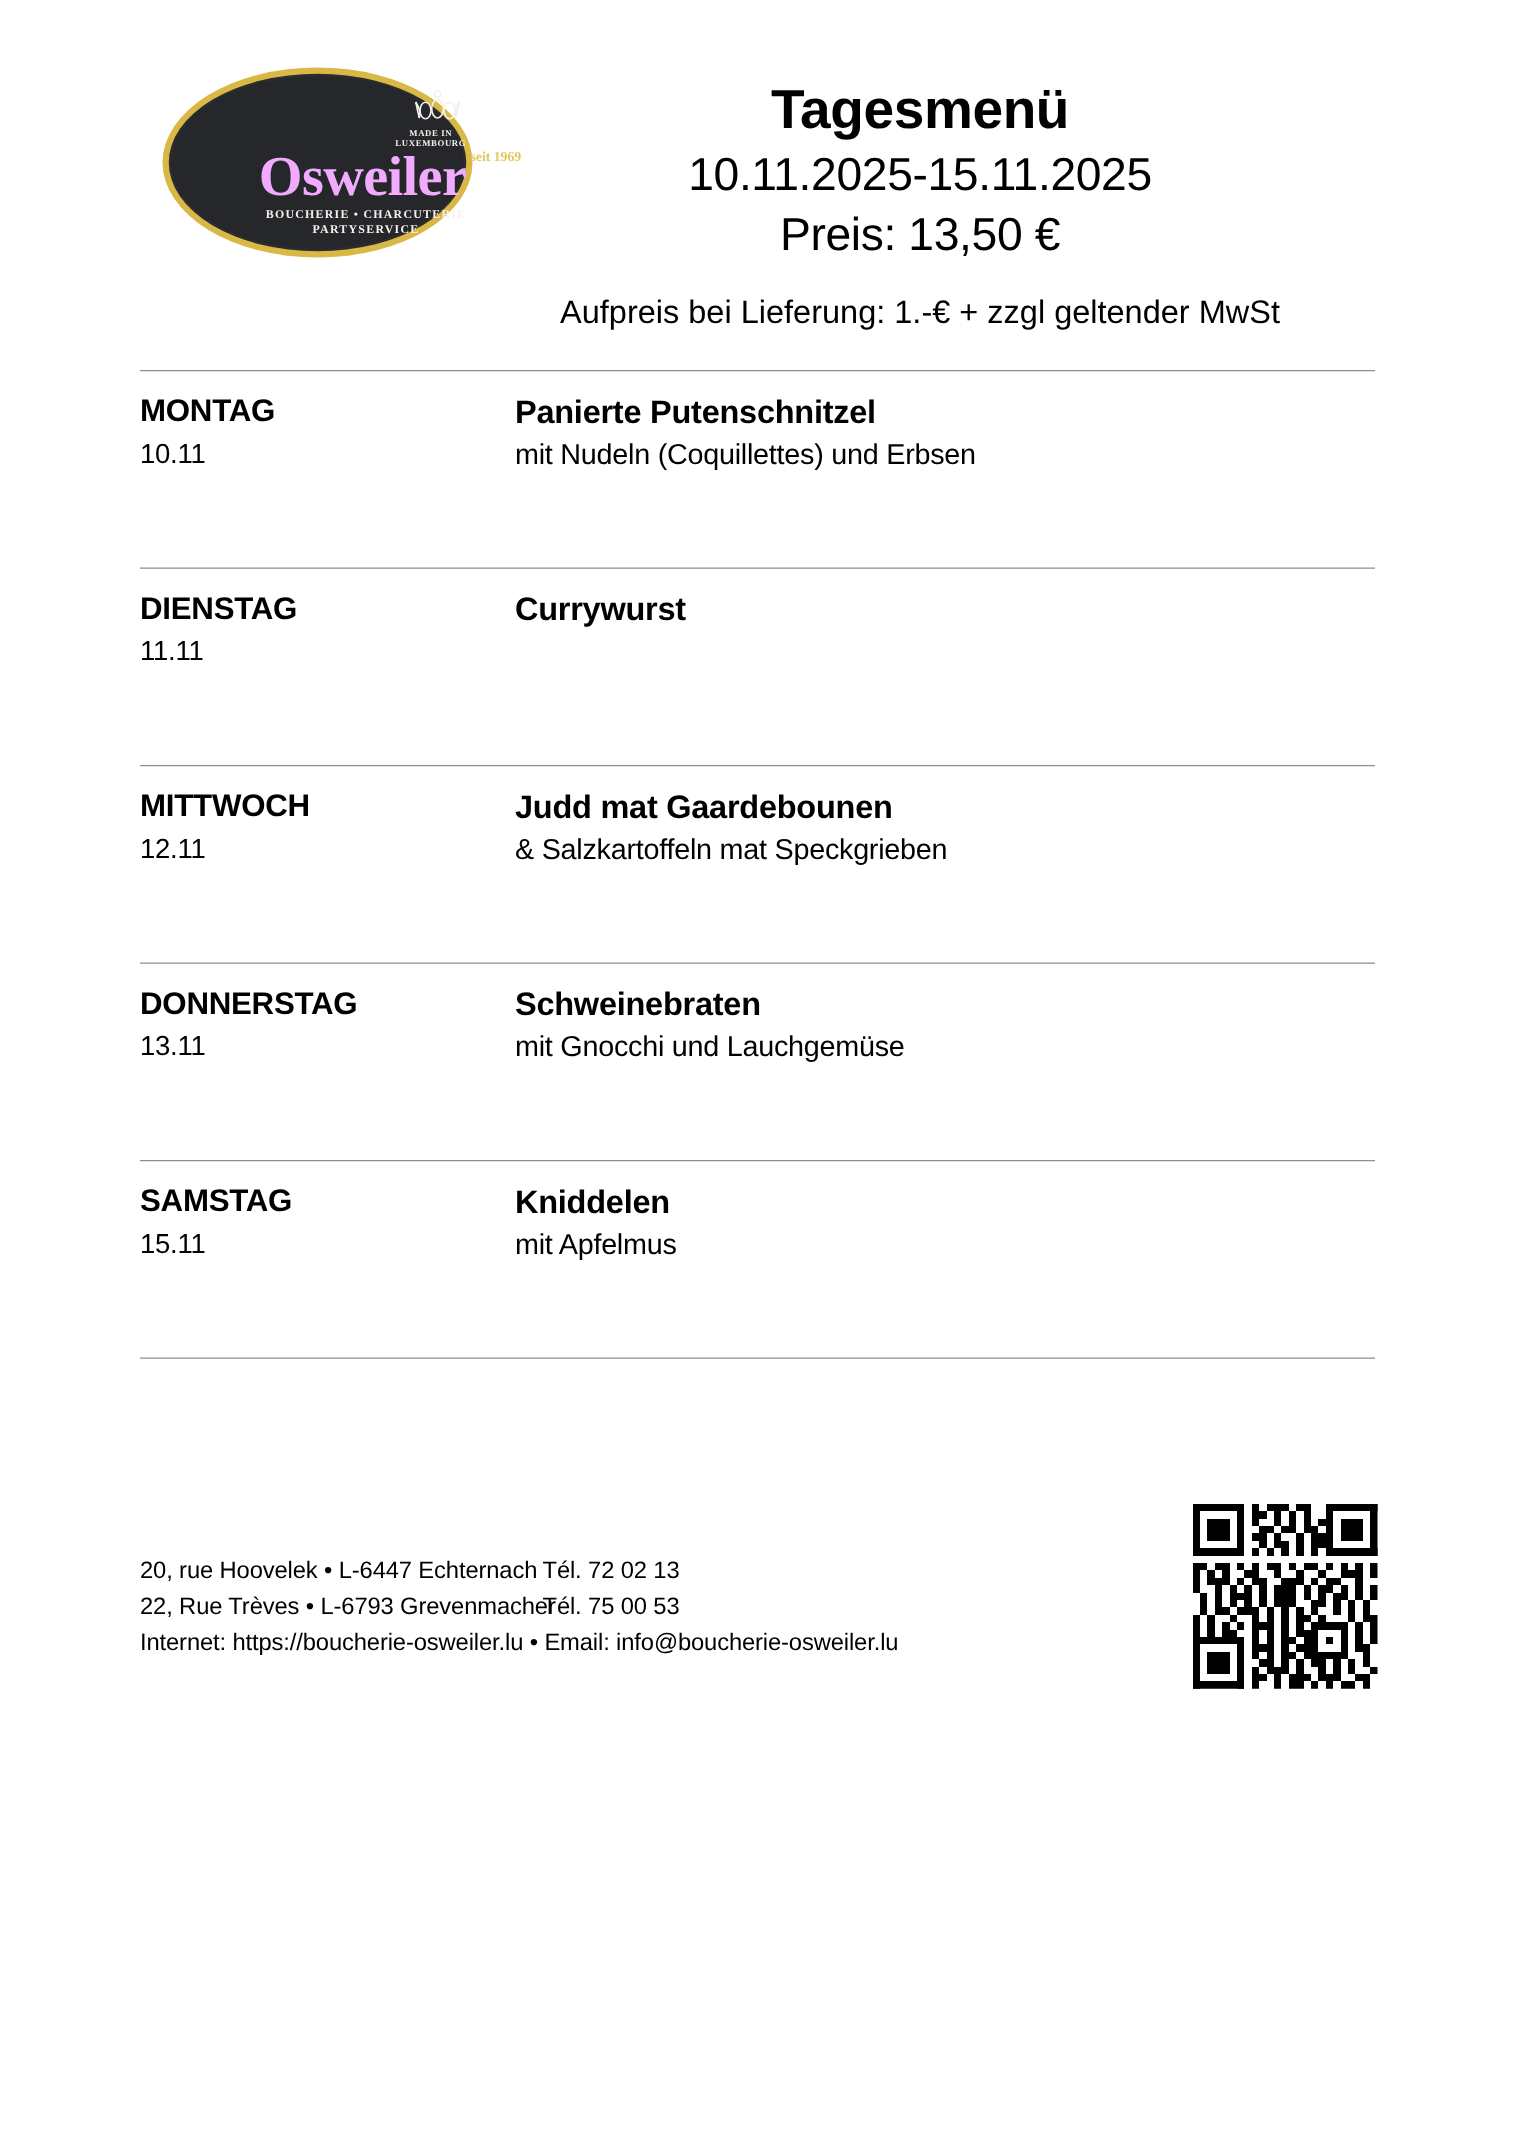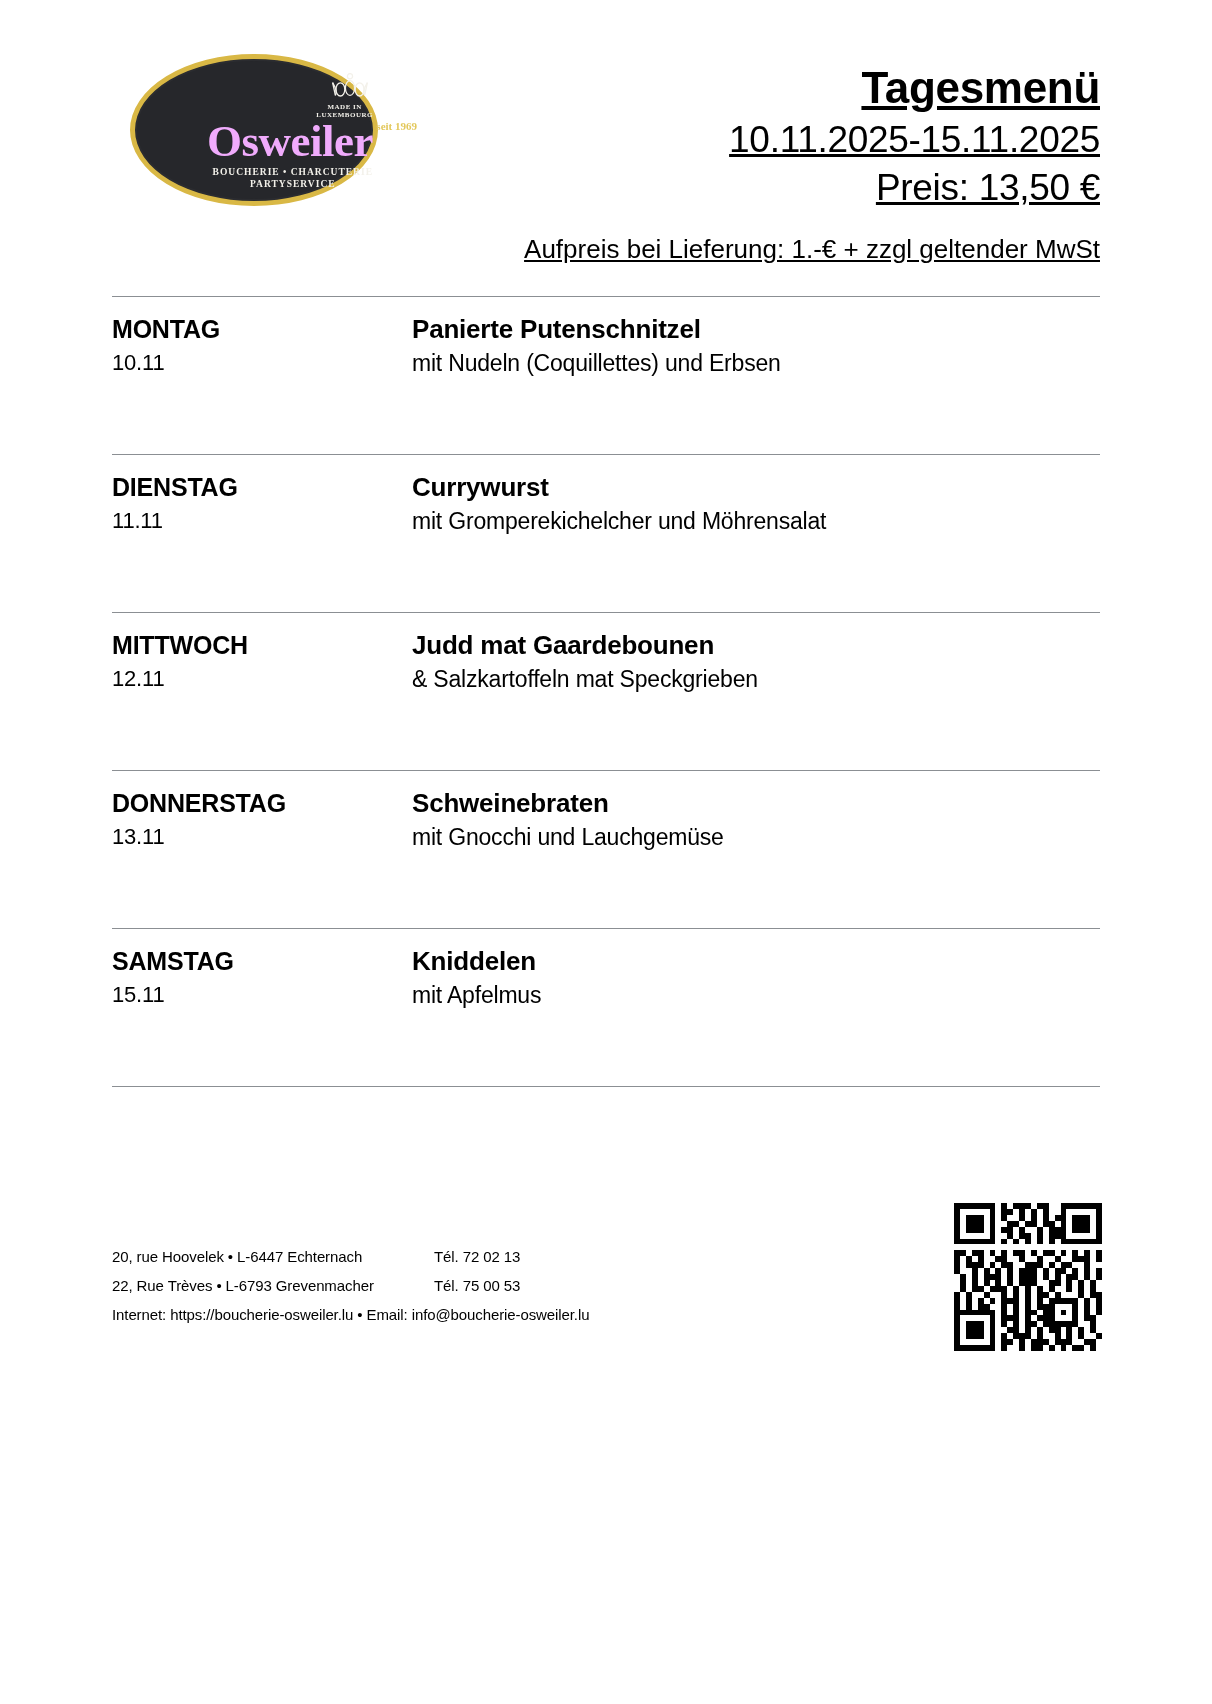--- a/index.html
+++ b/index.html
@@ -104,23 +104,22 @@
     font-weight: bold;
     letter-spacing: 1px;
     color: #f3f1ea;
     text-align: center;
     line-height: 12px;
     margin-top: 2px;
   }
 
   .header-text {
     flex: 1;
-    text-align: right;
+    text-align: center;
     padding-top: 12px;
-    text-decoration: underline;
   }
 
   .doc-title {
     font-size: 44px;
     font-weight: bold;
     line-height: 56px;
     letter-spacing: -0.3px;
   }
 
   .doc-range {
@@ -204,21 +203,21 @@
 
   .footer {
     position: relative;
     padding-top: 116px;
     display: flex;
     align-items: flex-end;
     justify-content: space-between;
   }
 
   .contact {
-    font-size: 15px;
+    font-size: 19px;
     line-height: 29px;
     letter-spacing: -0.1px;
   }
 
   .contact-line {
     display: flex;
     white-space: nowrap;
   }
 
   .contact-addr { width: 322px; flex: 0 0 322px; }
@@ -298,21 +297,20 @@
       </div>
     </div>
 
     <div class="menu-row">
       <div class="row-day">
         <div class="day-name">DIENSTAG</div>
         <div class="day-date">11.11</div>
       </div>
       <div class="row-dish">
         <div class="dish-name">Currywurst</div>
-        <div class="dish-desc">mit Gromperekichelcher und Möhrensalat</div>
       </div>
     </div>
 
     <div class="menu-row">
       <div class="row-day">
         <div class="day-name">MITTWOCH</div>
         <div class="day-date">12.11</div>
       </div>
       <div class="row-dish">
         <div class="dish-name">Judd mat Gaardebounen</div>

